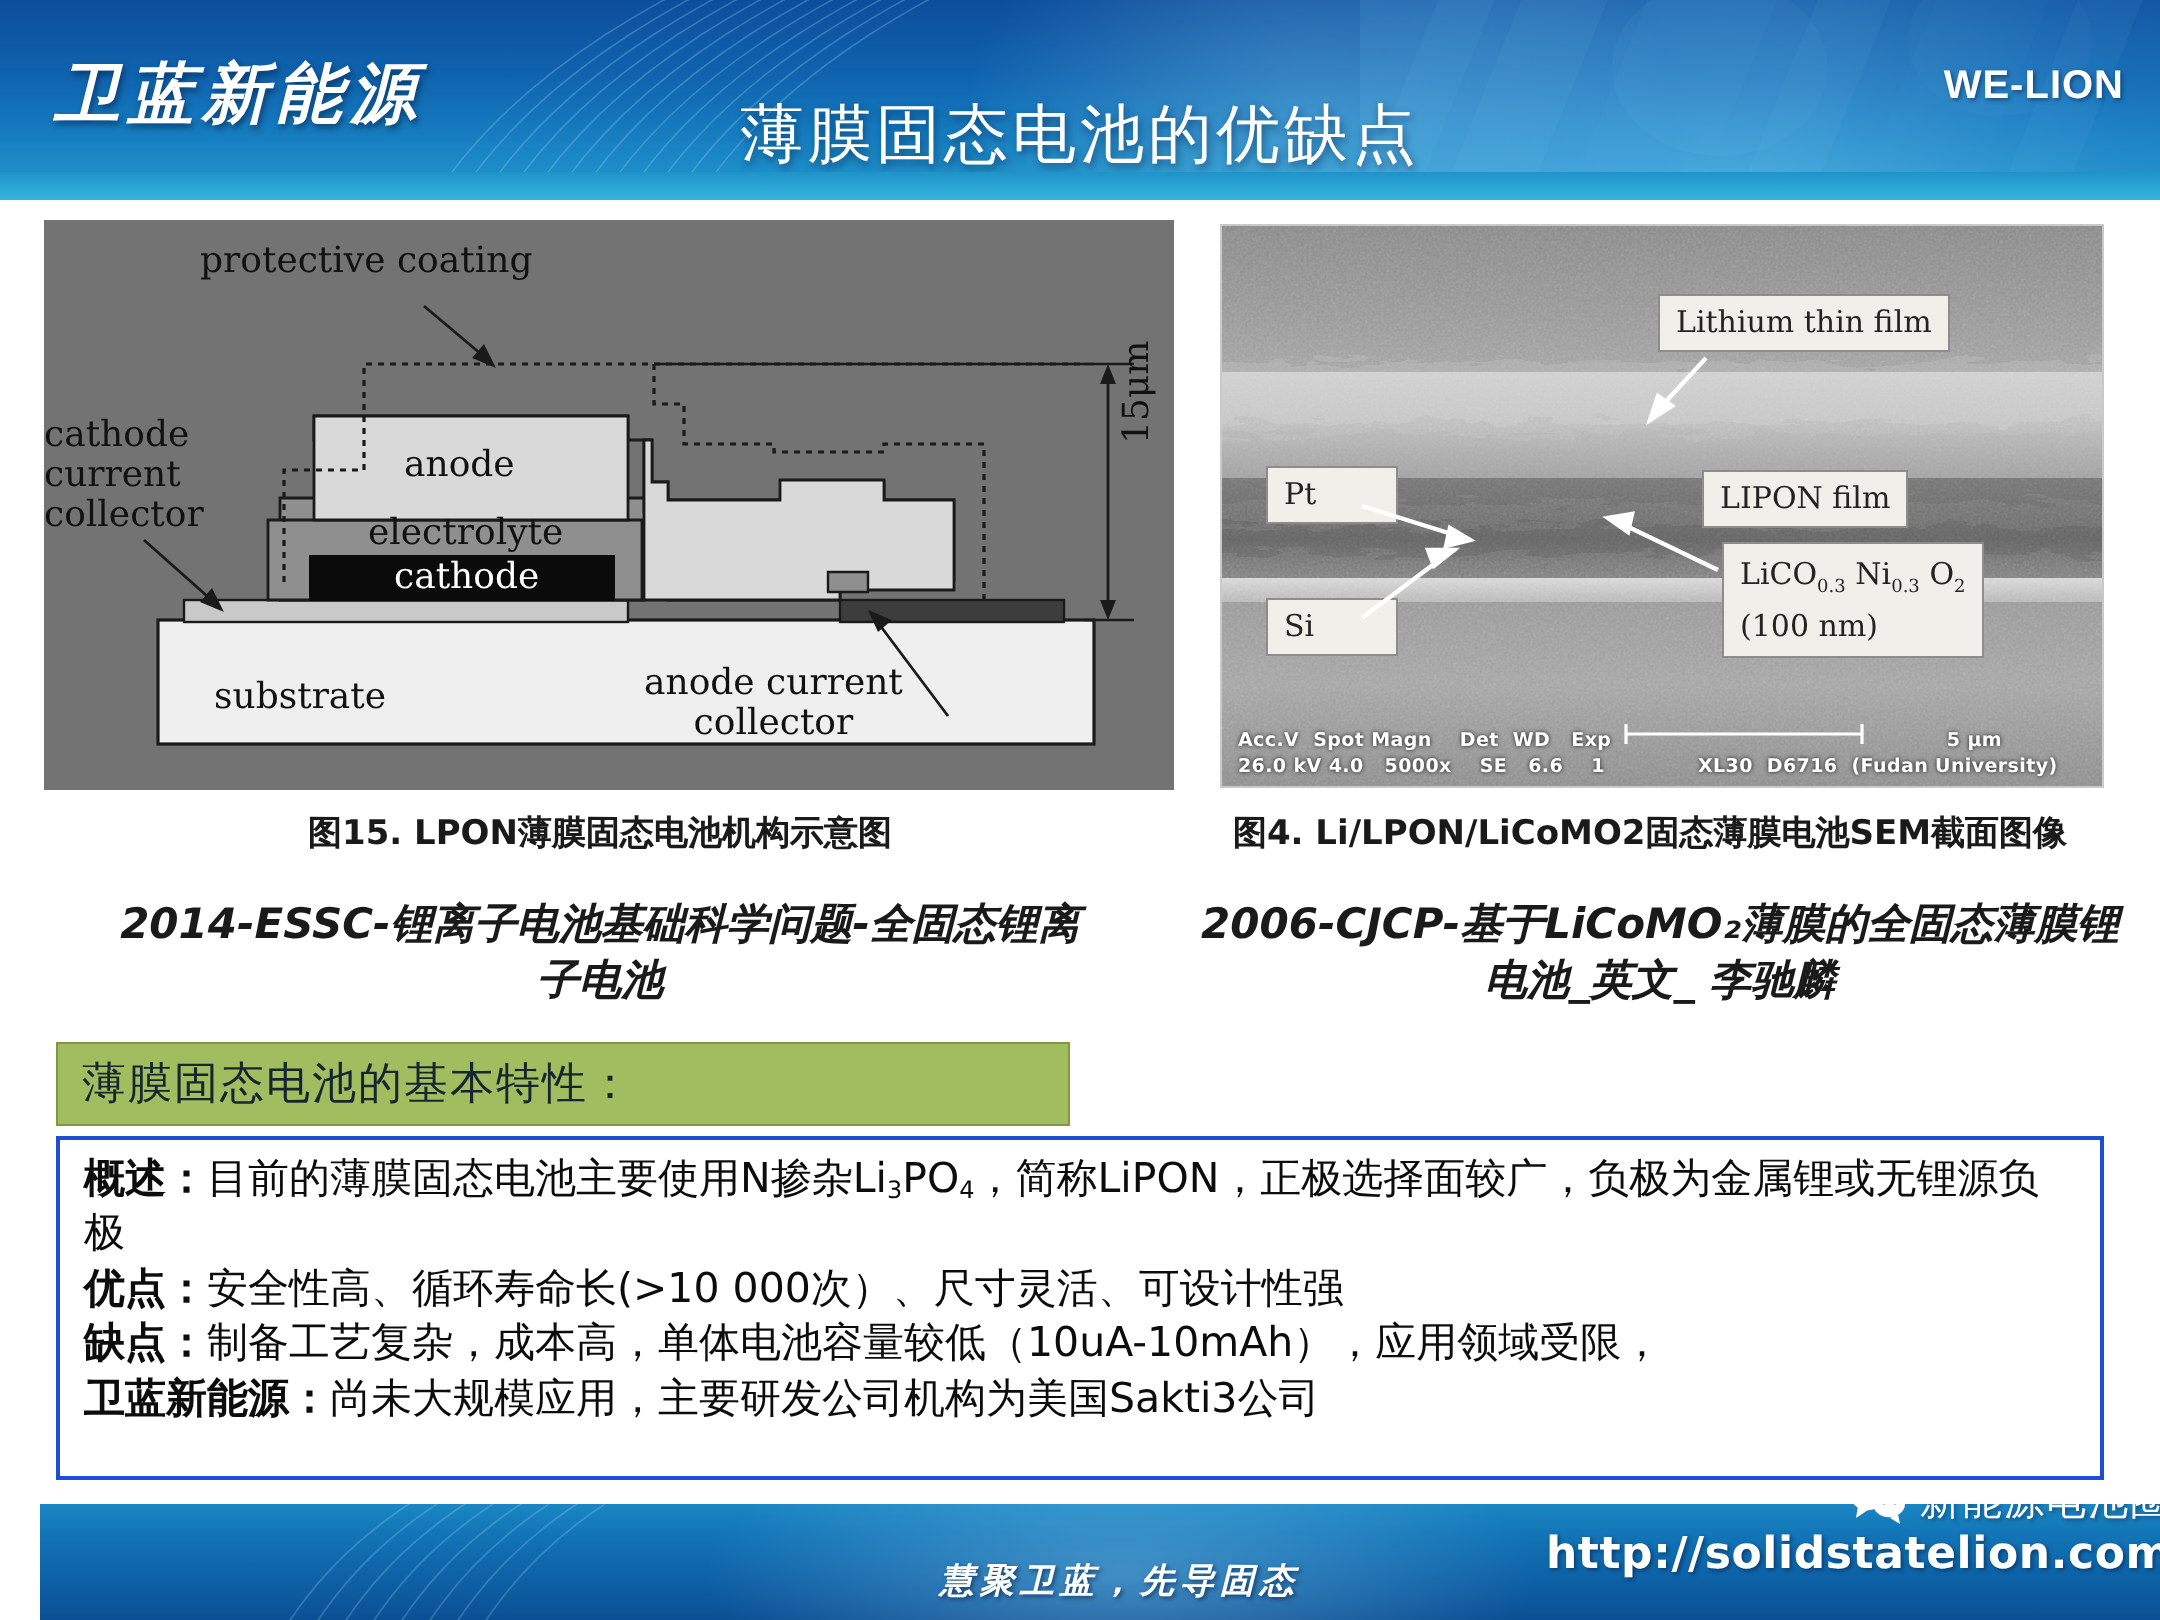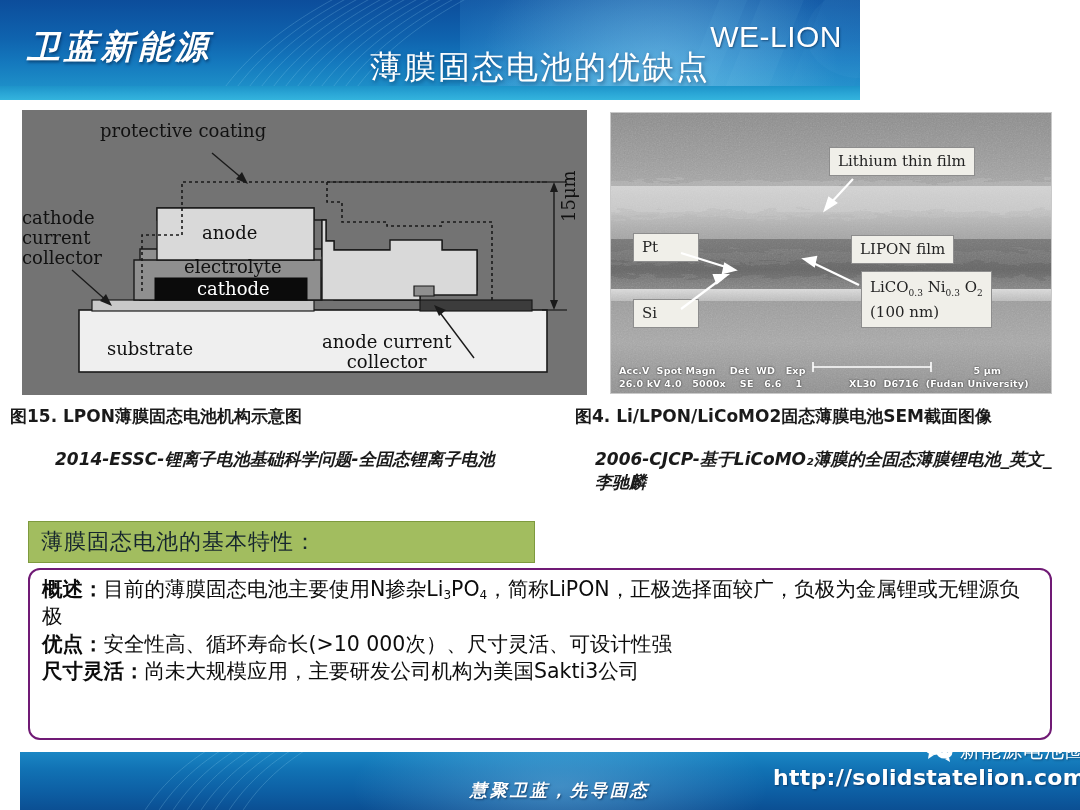--- a/index.html
+++ b/index.html
@@ -8,21 +8,21 @@
     width:1080px;height:810px;
     background:#ffffff;
     font-family:"Liberation Sans","DejaVu Sans",sans-serif;
     overflow:hidden;
     position:relative;
   }
   .slide{position:relative;width:1080px;height:810px;overflow:hidden;background:#fff;}
 
   
   .header{
-    position:absolute;left:0;top:0;width:860px;height:100px;
+    position:absolute;left:0;top:0;width:1080px;height:100px;
     background:
       linear-gradient(180deg,#0c4d9b 0%,#0f63ae 38%,#1478bd 62%,#1e90c9 88%,#2ba3d4 100%);
     overflow:hidden;
   }
   .hdr-glow{
     position:absolute;right:-120px;top:-160px;width:520px;height:420px;
     background:radial-gradient(ellipse at 35% 60%,rgba(120,200,240,.45) 0%,rgba(60,150,215,.22) 42%,rgba(10,70,140,0) 72%);
     pointer-events:none;
   }
   .hdr-glow2{
@@ -38,22 +38,22 @@
   }
   .logo-cn{
     position:absolute;left:27px;top:25px;
     font-family:"DejaVu Serif","Liberation Serif",serif;
     font-weight:700;font-size:33px;letter-spacing:4px;color:#ffffff;
     text-shadow:1px 2px 3px rgba(0,25,60,.55);
     font-style:italic;
     white-space:nowrap;
   }
   .logo-en{
-    position:absolute;right:18px;top:20px;
-    font-weight:400;font-size:30px;letter-spacing:.5px;color:#ffffff;
+    position:absolute;right:18px;top:32px;
+    font-weight:700;font-size:20px;letter-spacing:.5px;color:#ffffff;
     text-shadow:1px 1px 2px rgba(0,25,60,.5);
     white-space:nowrap;
   }
   .slide-title{
     position:absolute;left:0;top:46px;width:1080px;text-align:center;
     font-size:32px;font-weight:400;color:#ffffff;letter-spacing:2px;
     text-shadow:1px 2px 4px rgba(0,30,70,.55);
     font-family:"DejaVu Sans","Liberation Sans",sans-serif;
   }
 
@@ -91,45 +91,45 @@
     color:#ffffff;font-size:9.5px;font-weight:700;
     font-family:"DejaVu Sans","Liberation Sans",sans-serif;
     letter-spacing:.2px;
     text-shadow:0 0 2px rgba(0,0,0,.85);
   }
   .sem-f-row{position:absolute;left:8px;white-space:pre;}
   .sem-scale{position:absolute;right:12px;}
 
   
   .cap{
-    position:absolute;text-align:left;color:#1a1a1a;
+    position:absolute;text-align:center;color:#1a1a1a;
     font-family:"DejaVu Sans","Liberation Sans",sans-serif;
   }
   .cap-main{font-size:17px;font-weight:600;}
-  .cap-sub{font-size:17px;font-weight:700;font-style:italic;line-height:1.35;}
+  .cap-sub{font-size:21px;font-weight:700;font-style:italic;line-height:1.35;}
   .cap-l1{left:10px;top:405px;width:580px;}
   .cap-l2{left:55px;top:448px;width:490px;}
   .cap-r1{left:575px;top:405px;width:500px;}
   .cap-r2{left:595px;top:448px;width:470px;}
 
   
   .green-bar{
     position:absolute;left:28px;top:521px;width:505px;height:40px;
     background:#a2bd5f;border:1px solid #7e9a3e;
     display:flex;align-items:center;
   }
   .green-bar span{
     padding-left:12px;font-size:22px;color:#16262e;letter-spacing:1px;
     font-family:"DejaVu Sans","Liberation Sans",sans-serif;
   }
 
   
   .body-box{
     position:absolute;left:28px;top:568px;width:1024px;height:172px;
-    border:2px solid #701a75;border-radius:12px;background:#ffffff;
+    border:2px solid #1d4ed8;border-radius:0;background:#ffffff;
     box-sizing:border-box;padding:6px 10px 4px 12px;
   }
   .bline{
     font-size:20.5px;line-height:1.34;color:#0c0c0c;
     font-family:"DejaVu Sans","Liberation Sans",sans-serif;
     letter-spacing:0px;white-space:normal;
   }
   .bline b{font-weight:700;}
   .bline sub{font-size:12px;vertical-align:-3px;}
 
@@ -336,21 +336,24 @@
   </div>
 
   <div class="body-box">
     <div class="bline">
       <b>概述：</b><span>目前的薄膜固态电池主要使用N掺杂Li</span><sub>3</sub><span>PO</span><sub>4</sub><span>，简称LiPON，正极选择面较广，负极为金属锂或无锂源负极</span>
     </div>
     <div class="bline">
       <b>优点：</b><span>安全性高、循环寿命长(&gt;10 000次）、尺寸灵活、可设计性强</span>
     </div>
     <div class="bline">
-      <b>尺寸灵活：</b><span>尚未大规模应用，主要研发公司机构为美国Sakti3公司</span>
+      <b>缺点：</b><span>制备工艺复杂，成本高，单体电池容量较低（10uA-10mAh），应用领域受限，</span>
+    </div>
+    <div class="bline">
+      <b>卫蓝新能源：</b><span>尚未大规模应用，主要研发公司机构为美国Sakti3公司</span>
     </div>
   </div>
 
   <div class="footer">
     <svg class="ft-arcs" viewBox="0 0 700 140" preserveAspectRatio="none">
       <g fill="none" stroke="#9fdcf5" stroke-width="0.9" opacity="0.5">
         <path d="M300,-10 C200,20 130,60 100,150"></path>
         <path d="M314,-10 C214,20 144,60 114,150"></path>
         <path d="M328,-10 C228,20 158,60 128,150"></path>
         <path d="M342,-10 C242,20 172,60 142,150"></path>

